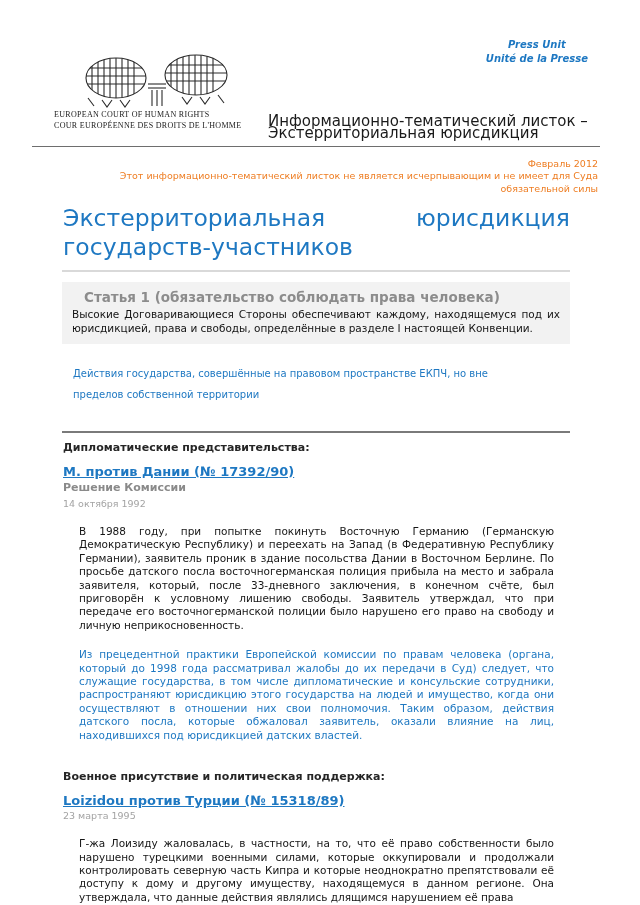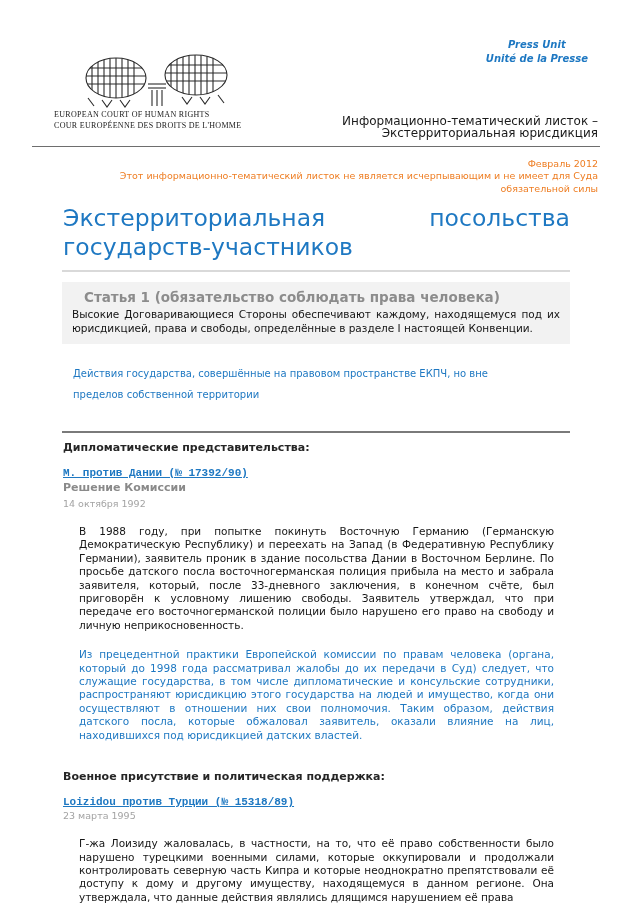--- a/index.html
+++ b/index.html
@@ -13,22 +13,22 @@
     color:#1e78c2; font-style:italic; font-weight:bold;
     font-size:10px; line-height:14px;
   }
   .logo-block { position:absolute; top:54px; left:54px; width:204px; text-align:left; }
   .logo-block svg { display:block; margin:0 auto; }
   .logo-caption {
     font-family:"Liberation Serif", serif; font-size:8px; line-height:10.5px;
     color:#1a1a1a; letter-spacing:0.3px; white-space:nowrap;
   }
   .doc-subject {
-    position:absolute; top:115px; right:42px; width:330px; text-align:right;
-    font-size:12px; line-height:12px; color:#1a1a1a;
+    position:absolute; top:115px; right:42px; width:330px; 
+    font-size:15px; line-height:12px; color:#1a1a1a;
   }
   .header-rule { position:absolute; top:146px; left:32px; width:568px; height:0; border-top:1px solid #6e6e6e; }
   .notice {
     position:absolute; top:158px; right:42px; width:530px; text-align:right;
     color:#ee7d22; font-size:9.5px; line-height:12.4px;
   }
   
   .page-title {
     position:absolute; top:204px; left:63px; width:507px;
     color:#1e78c2; font-size:23.5px; line-height:29px; text-align:justify;
@@ -44,22 +44,22 @@
   
   .section-heading {
     position:absolute; top:364px; left:73px; width:430px;
     color:#1e78c2; font-size:10px; line-height:20.5px;
   }
   .section-rule { position:absolute; top:431px; left:62px; width:508px; height:2px; background:#7a7a7a; }
   
   .content { position:absolute; top:441px; left:63px; width:507px; }
   .category { font-size:11px; font-weight:bold; color:#262626; margin:0 0 7px 0; }
   .case-link {
-    display:inline-block; font-size:11px; font-weight:bold; color:#1e78c2;
-    text-decoration:underline; margin:0 0 2px 0; cursor:pointer;font-family:Liberation Mono, monospace;
+    display:inline-block; font-size:13px; font-weight:bold; color:#1e78c2;
+    text-decoration:underline; margin:0 0 2px 0; cursor:pointer;
   }
   .decision { font-size:11px; font-weight:bold; color:#8a8a8a; margin:0 0 4px 0; }
   .case-date { font-size:9.5px; color:#a3a3a3; margin:0 0 1px 0; }
   .para { font-size:10.5px; line-height:13.4px; color:#151515; text-align:justify; margin:16px; }
   .para.blue { color:#1e78c2; }
   .gap { height:12px; }
 </style>
 </head>
 <body>
 
@@ -130,21 +130,21 @@
 
   <div class="doc-subject">Информационно-тематический листок – Экстерриториальная юрисдикция</div>
 
   <div class="header-rule"></div>
 
   <div class="notice">
     <div>Февраль 2012</div>
     <div>Этот информационно-тематический листок не является исчерпывающим и не имеет для Суда обязательной силы</div>
   </div>
 
-  <div class="page-title">Экстерриториальная посольства государств-участников</div>
+  <div class="page-title">Экстерриториальная юрисдикция государств-участников</div>
   <div class="title-rule"></div>
 
   <div class="article-box">
     <div class="article-box-heading">Статья 1 (обязательство соблюдать права человека)</div>
     <div class="article-box-text">Высокие Договаривающиеся Стороны обеспечивают каждому, находящемуся под их юрисдикцией, права и свободы, определённые в разделе I настоящей Конвенции.</div>
   </div>
 
   <div class="section-heading">Действия государства, совершённые на правовом пространстве ЕКПЧ, но вне пределов собственной территории</div>
   <div class="section-rule"></div>
 

